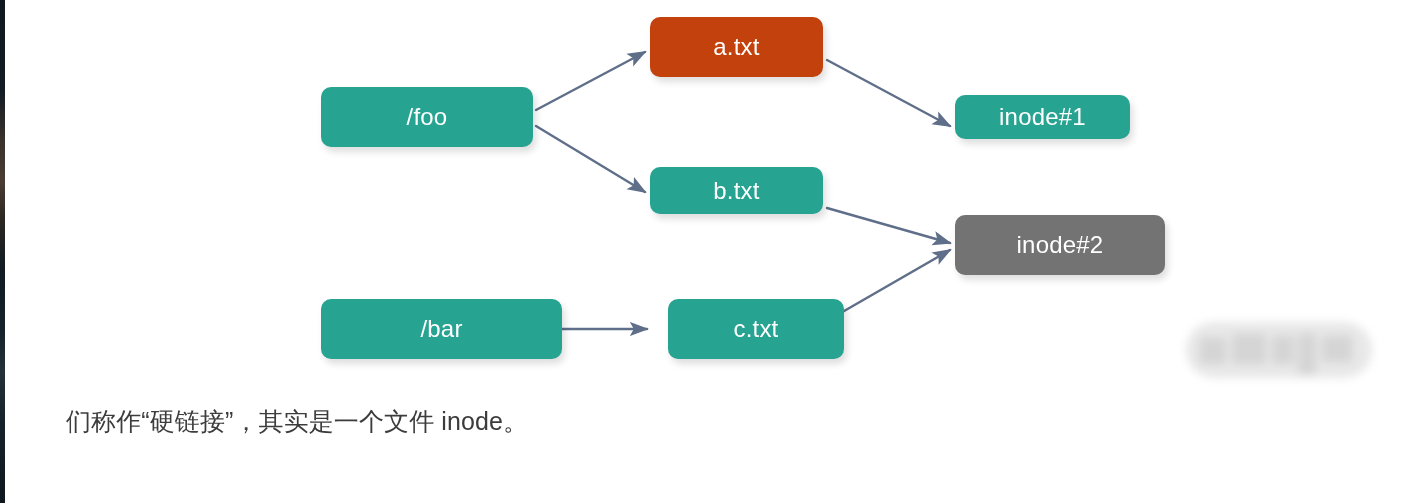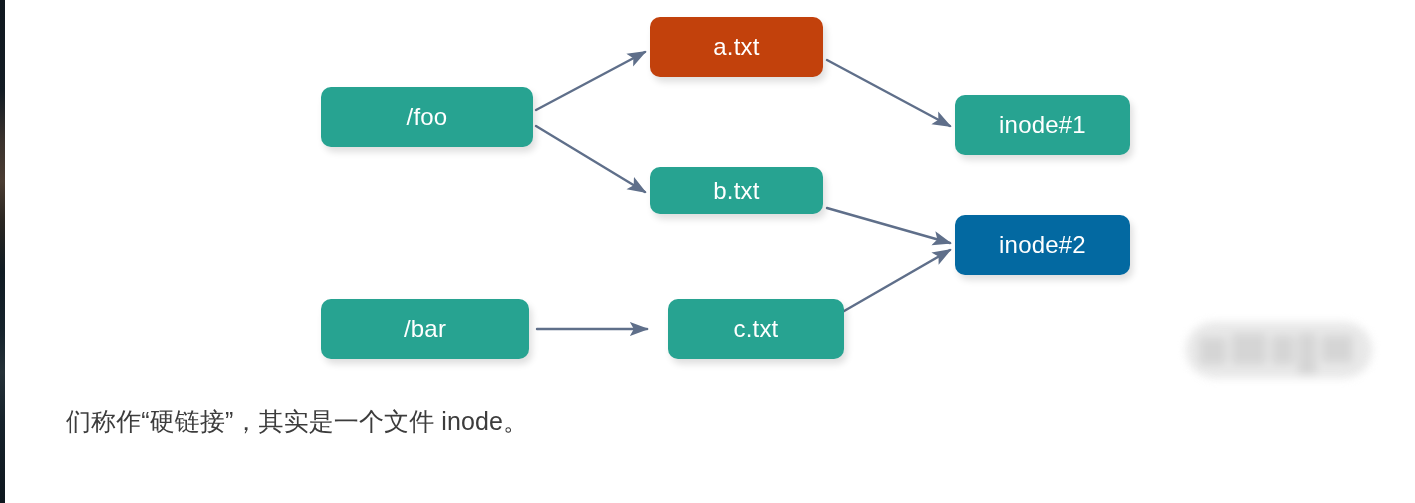--- a/index.html
+++ b/index.html
@@ -133,30 +133,30 @@
 
     <div class="node" style="left: 321px; top: 87px; width: 212px; height: 60px; background: rgb(39, 163, 145); color: rgb(255, 255, 255);">
       <span>/foo</span>
     </div>
     <div class="node" style="left: 650px; top: 17px; width: 173px; height: 60px; background: #c2410c; color: rgb(255, 255, 255);">
       <span>a.txt</span>
     </div>
     <div class="node" style="left: 650px; top: 167px; width: 173px; height: 47px; background: rgb(39, 163, 145); color: rgb(255, 255, 255);">
       <span>b.txt</span>
     </div>
-    <div class="node" style="left: 321px; top: 299px; width: 208px; height: 60px; background: rgb(39, 163, 145); color: rgb(255, 255, 255);">
+    <div class="node" style="left: 321px; top: 299px; width: 241px; height: 60px; background: rgb(39, 163, 145); color: rgb(255, 255, 255);">
       <span>/bar</span>
     </div>
     <div class="node" style="left: 652px; top: 299px; width: 176px; height: 60px; background: rgb(39, 163, 145); color: rgb(255, 255, 255); margin-left: 16px;">
       <span>c.txt</span>
     </div>
-    <div class="node" style="left: 955px; top: 95px; width: 175px; height: 60px; background: rgb(39, 163, 145); color: rgb(255, 255, 255);">
+    <div class="node" style="left: 955px; top: 95px; width: 175px; height: 44px; background: rgb(39, 163, 145); color: rgb(255, 255, 255);">
       <span>inode#1</span>
     </div>
-    <div class="node" style="left: 955px; top: 215px; width: 175px; height: 60px; background: #0369a1; color: rgb(255, 255, 255); text-align: center;">
+    <div class="node" style="left: 955px; top: 215px; width: 210px; height: 60px; background: #737373; color: rgb(255, 255, 255); text-align: center;">
       <span>inode#2</span>
     </div>
 
     <div class="watermark">
       <div class="wm-blk" style="left:14px;  top:16px; width:26px; height:26px;"></div>
       <div class="wm-blk" style="left:46px;  top:12px; width:34px; height:30px;"></div>
       <div class="wm-blk" style="left:86px;  top:14px; width:22px; height:28px;"></div>
       <div class="wm-blk" style="left:112px; top:12px; width:18px; height:40px;"></div>
       <div class="wm-blk" style="left:136px; top:14px; width:30px; height:26px;"></div>
     </div>

